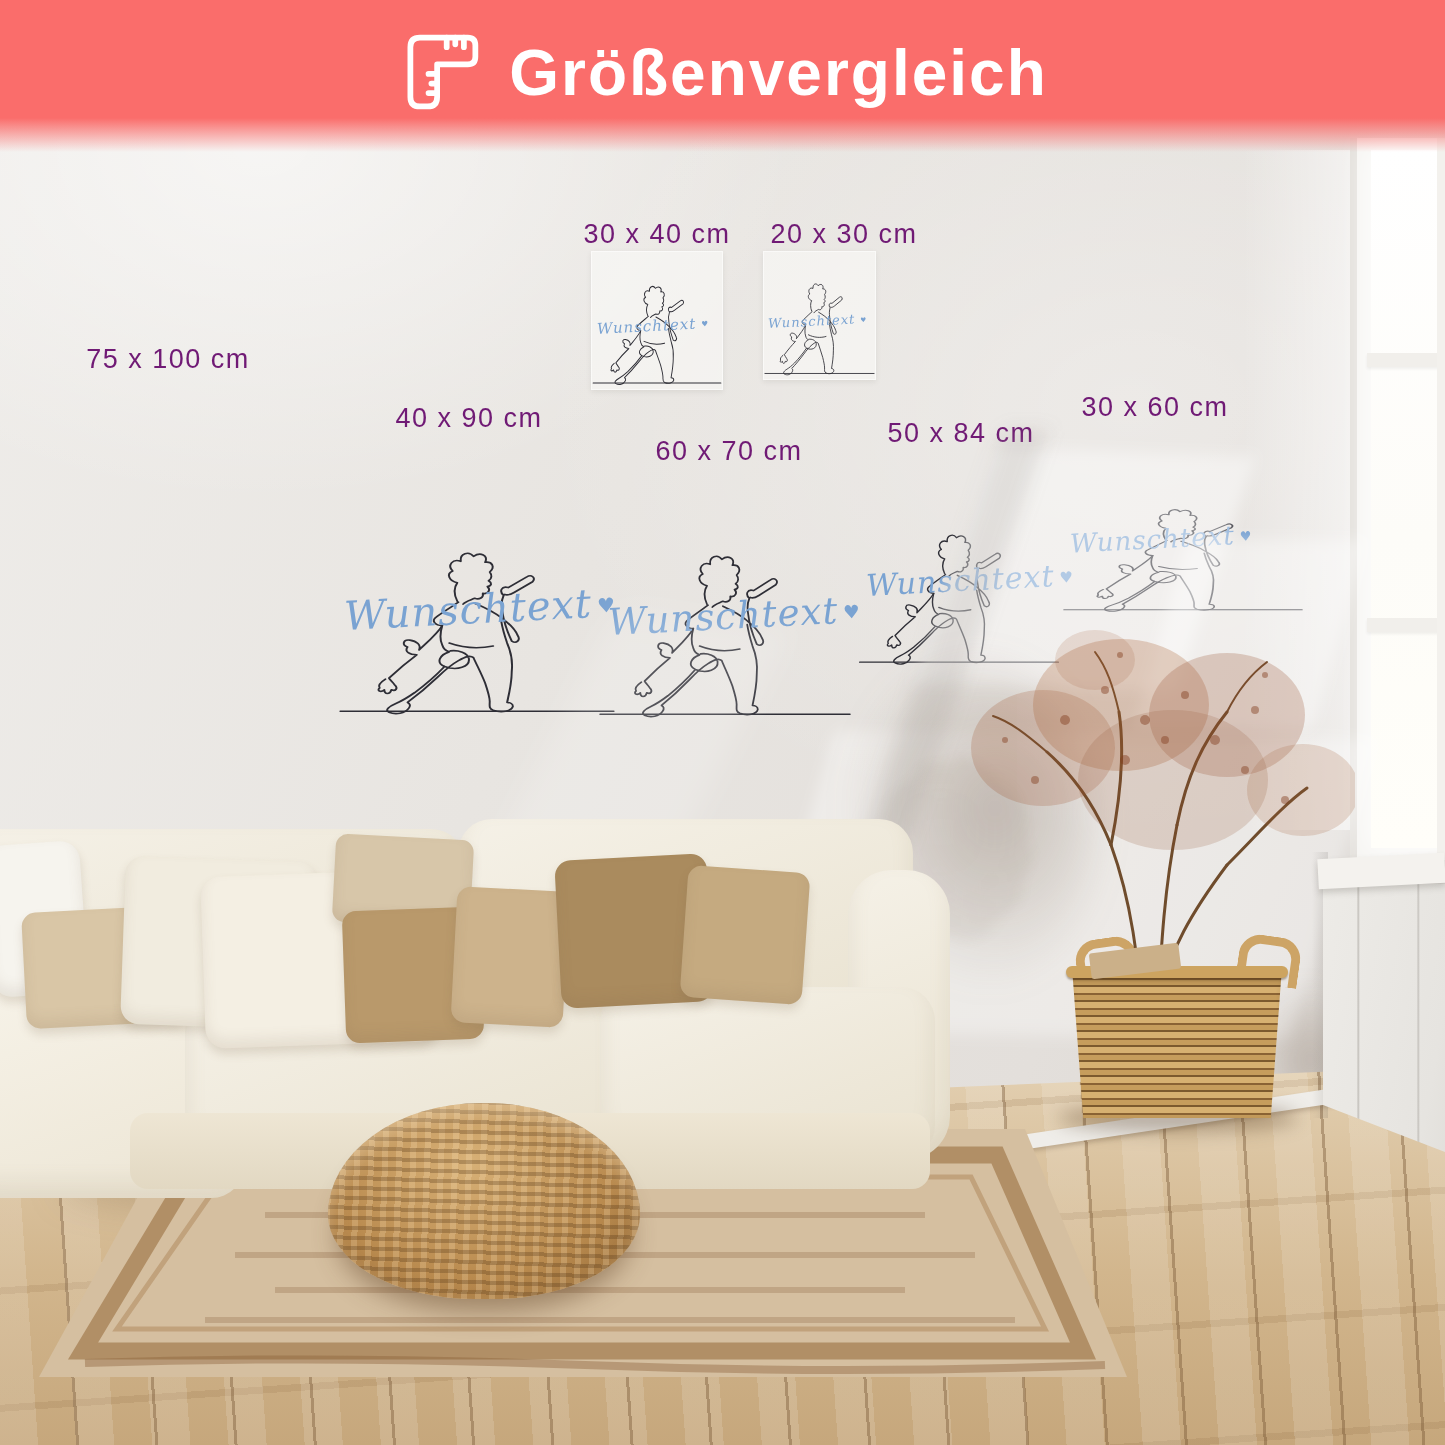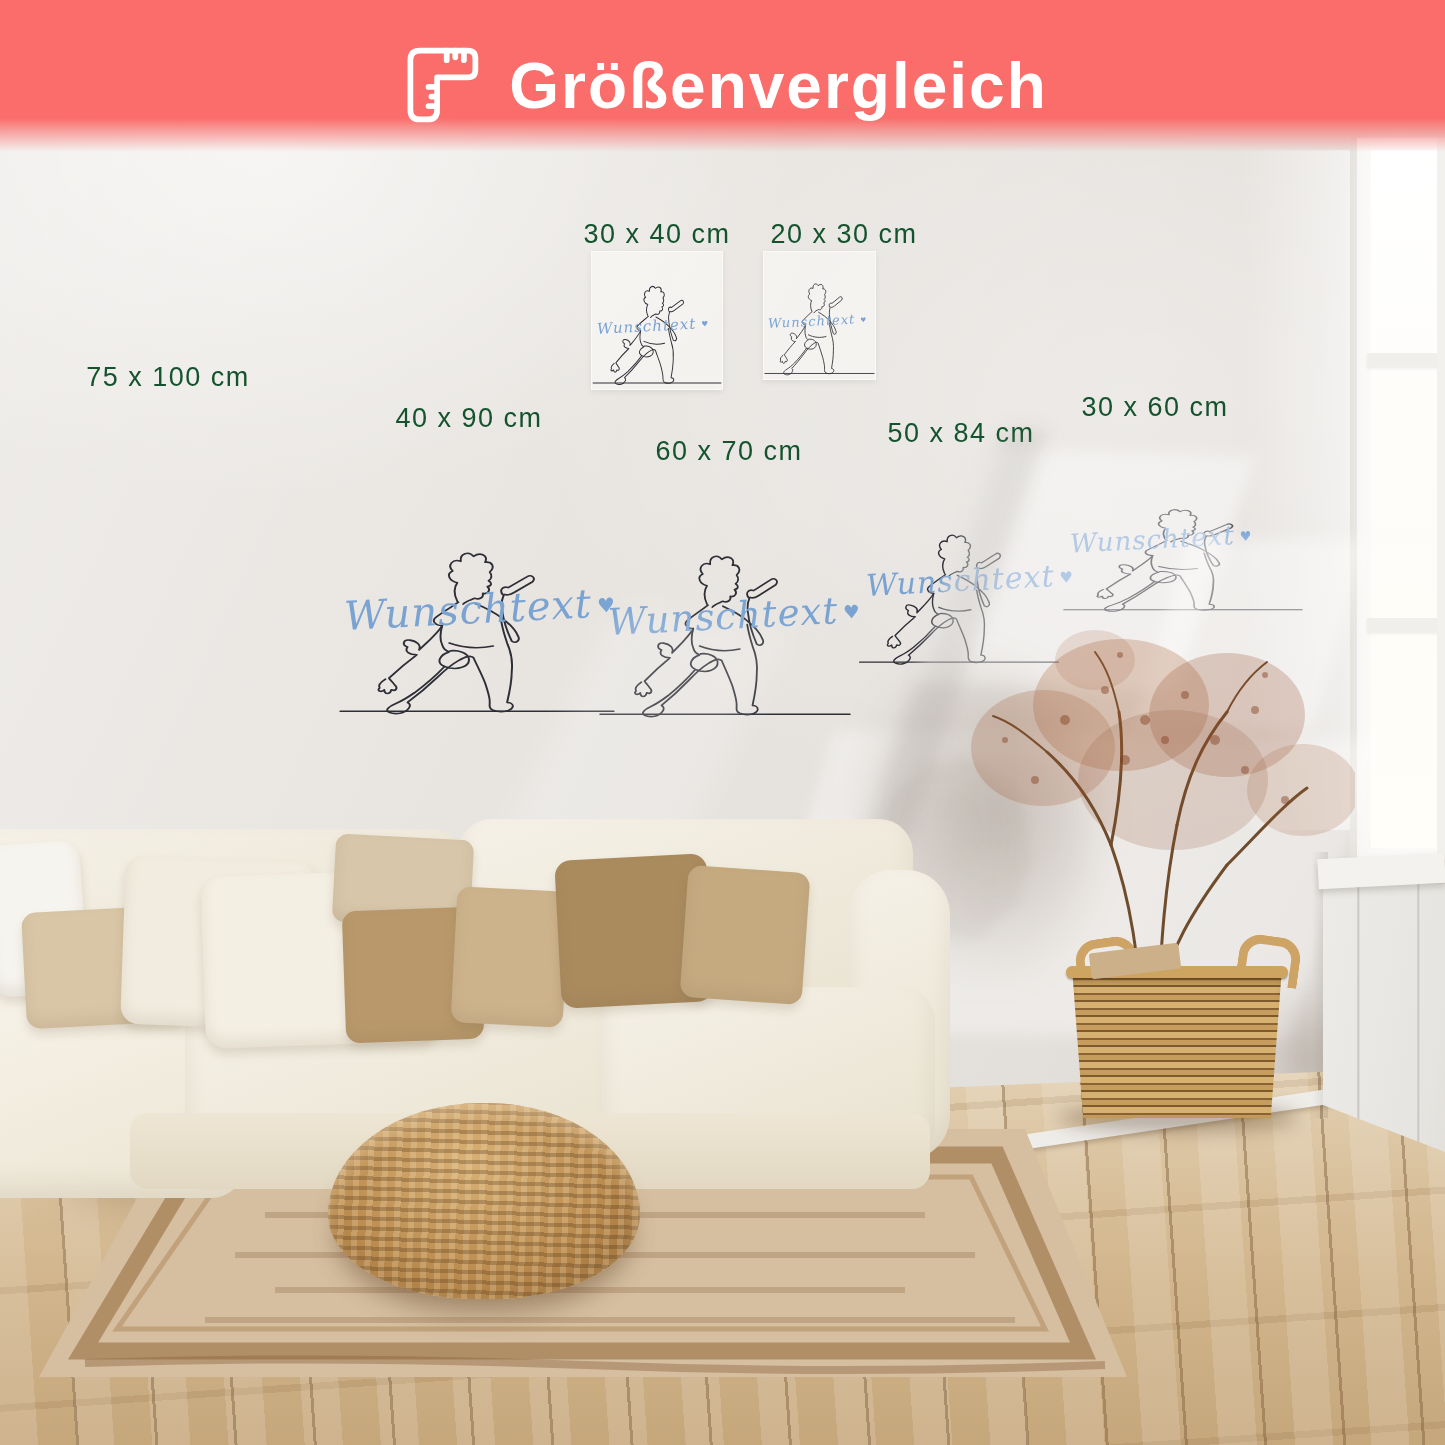--- a/index.html
+++ b/index.html
@@ -9,27 +9,27 @@
   
   .wall{position:absolute;inset:0;
     background:
       radial-gradient(900px 600px at 18% 10%, rgba(255,255,255,.55), transparent 60%),
       radial-gradient(1100px 800px at 78% 28%, rgba(255,255,255,.30), transparent 55%),
       radial-gradient(900px 600px at 0% 88%, rgba(110,105,100,.20), transparent 60%),
       linear-gradient(115deg,#efedea 0%,#e8e5e1 40%,#e3dfdb 72%,#d8d4d0 100%);}
 
   
   .banner{position:absolute;left:0;top:0;width:1445px;height:158px;z-index:30;
-    display:flex;align-items:flex-start;justify-content:center;gap:26px;padding-top:41px;box-sizing:border-box;
+    display:flex;align-items:flex-start;justify-content:center;gap:26px;padding-top:28px;box-sizing:border-box;
     background:linear-gradient(180deg,#fa6d6b 0px,#fa6d6b 118px,rgba(250,109,107,0) 152px);}
   .banner-title{color:#fff;font-size:64px;font-weight:700;letter-spacing:2px;line-height:90px;}
   .ruler-ico{width:86px;height:86px;flex:0 0 auto;margin-top:2px;}
 
   
-  .size-label{position:absolute;transform:translateX(-50%);color:#14532d;font-size:27px;
+  .size-label{position:absolute;transform:translateX(-50%);color:#701a75;font-size:27px;
     letter-spacing:1.5px;font-weight:500;white-space:nowrap;z-index:6;}
 
   
   .art{position:absolute;z-index:5;}
   .art svg{position:absolute;inset:0;width:100%;height:100%;}
   .mini{background:rgba(251,251,250,.55);border:1px solid rgba(255,255,255,.55);
         box-shadow:0 2px 5px rgba(90,85,80,.10);}
   .wunsch{position:absolute;white-space:nowrap;color:#7aa3d2;font-family:"DejaVu Serif",serif;
         font-style:italic;letter-spacing:1px;transform:translateY(-50%) rotate(-3deg);z-index:2;}
   .wunsch .hrt{font-size:.5em;vertical-align:18%;margin-left:5px;font-style:normal;}
@@ -136,21 +136,21 @@
         <path d="M2 220 H238"></path>
         <path d="M103 107 C100 100 100 93 103 88 C96 86 93 79 99 76 C94 70 99 63 106 66 C105 58 113 55 117 61 C123 56 130 60 127 67 C133 66 136 72 131 77 C133 80 133 84 130 86 C133 88 133 91 129 92 C132 95 130 100 125 99 C126 103 122 106 118 104 C114 106 110 107 108 110"></path>
         <path d="M41 187 C37 190 34 193 36 196 C33 199 37 201 40 198 C40 203 45 203 46 198 C50 200 52 196 49 193 C47 190 45 188 44 186 C52 177 60 169 68 162 C62 162 57 159 60 154 C55 152 56 146 62 147 C68 148 72 152 70 157 C78 148 86 140 90 132 C84 132 80 127 85 123 C92 117 99 112 104 108"></path>
         <path d="M118 109 C126 113 135 118 141 124 C148 130 153 136 155 142 C158 147 154 151 150 148 C146 138 143 128 142 118 C141 112 141 106 143 101 C139 97 141 91 147 93 L163 82 C167 79 171 83 168 87 L152 98 C149 100 146 101 144 100"></path>
         <path d="M96 150 C108 155 122 156 134 153"></path>
         <path d="M90 132 C88 140 88 147 90 152 C91 156 93 158 96 159 C88 162 84 170 92 174 C103 179 114 174 113 166 C112 160 104 157 97 158 M92 174 C84 184 74 194 66 201 C60 206 54 210 50 212 C44 215 40 219 44 221 C50 224 58 222 61 217 C63 214 62 212 60 211 C68 204 78 194 86 185 C92 178 98 172 104 168 C110 164 114 162 117 165 C120 173 124 182 127 191 C129 198 131 205 131 210 C131 214 130 217 134 219 C141 222 150 220 151 215 C151 212 148 211 146 211 C148 201 150 190 150 179 C151 168 149 158 146 150 C144 143 142 135 141 128"></path>
       </g>
     </defs>
   </svg>
 
-  <div class="size-label" style="left:168px;top:362px">75 x 100 cm</div>
+  <div class="size-label" style="left:168px;top:344px">75 x 100 cm</div>
   <div class="size-label" style="left:657px;top:219px">30 x 40 cm</div>
   <div class="size-label" style="left:844px;top:219px">20 x 30 cm</div>
   <div class="size-label" style="left:469px;top:403px">40 x 90 cm</div>
   <div class="size-label" style="left:729px;top:436px">60 x 70 cm</div>
   <div class="size-label" style="left:961px;top:418px">50 x 84 cm</div>
   <div class="size-label" style="left:1155px;top:392px">30 x 60 cm</div>
 
   <div class="art mini" style="left:591px;top:251px;width:130px;height:137px">
     <svg viewBox="0 0 240 230" preserveAspectRatio="none">
         <use href="#singer"></use>

